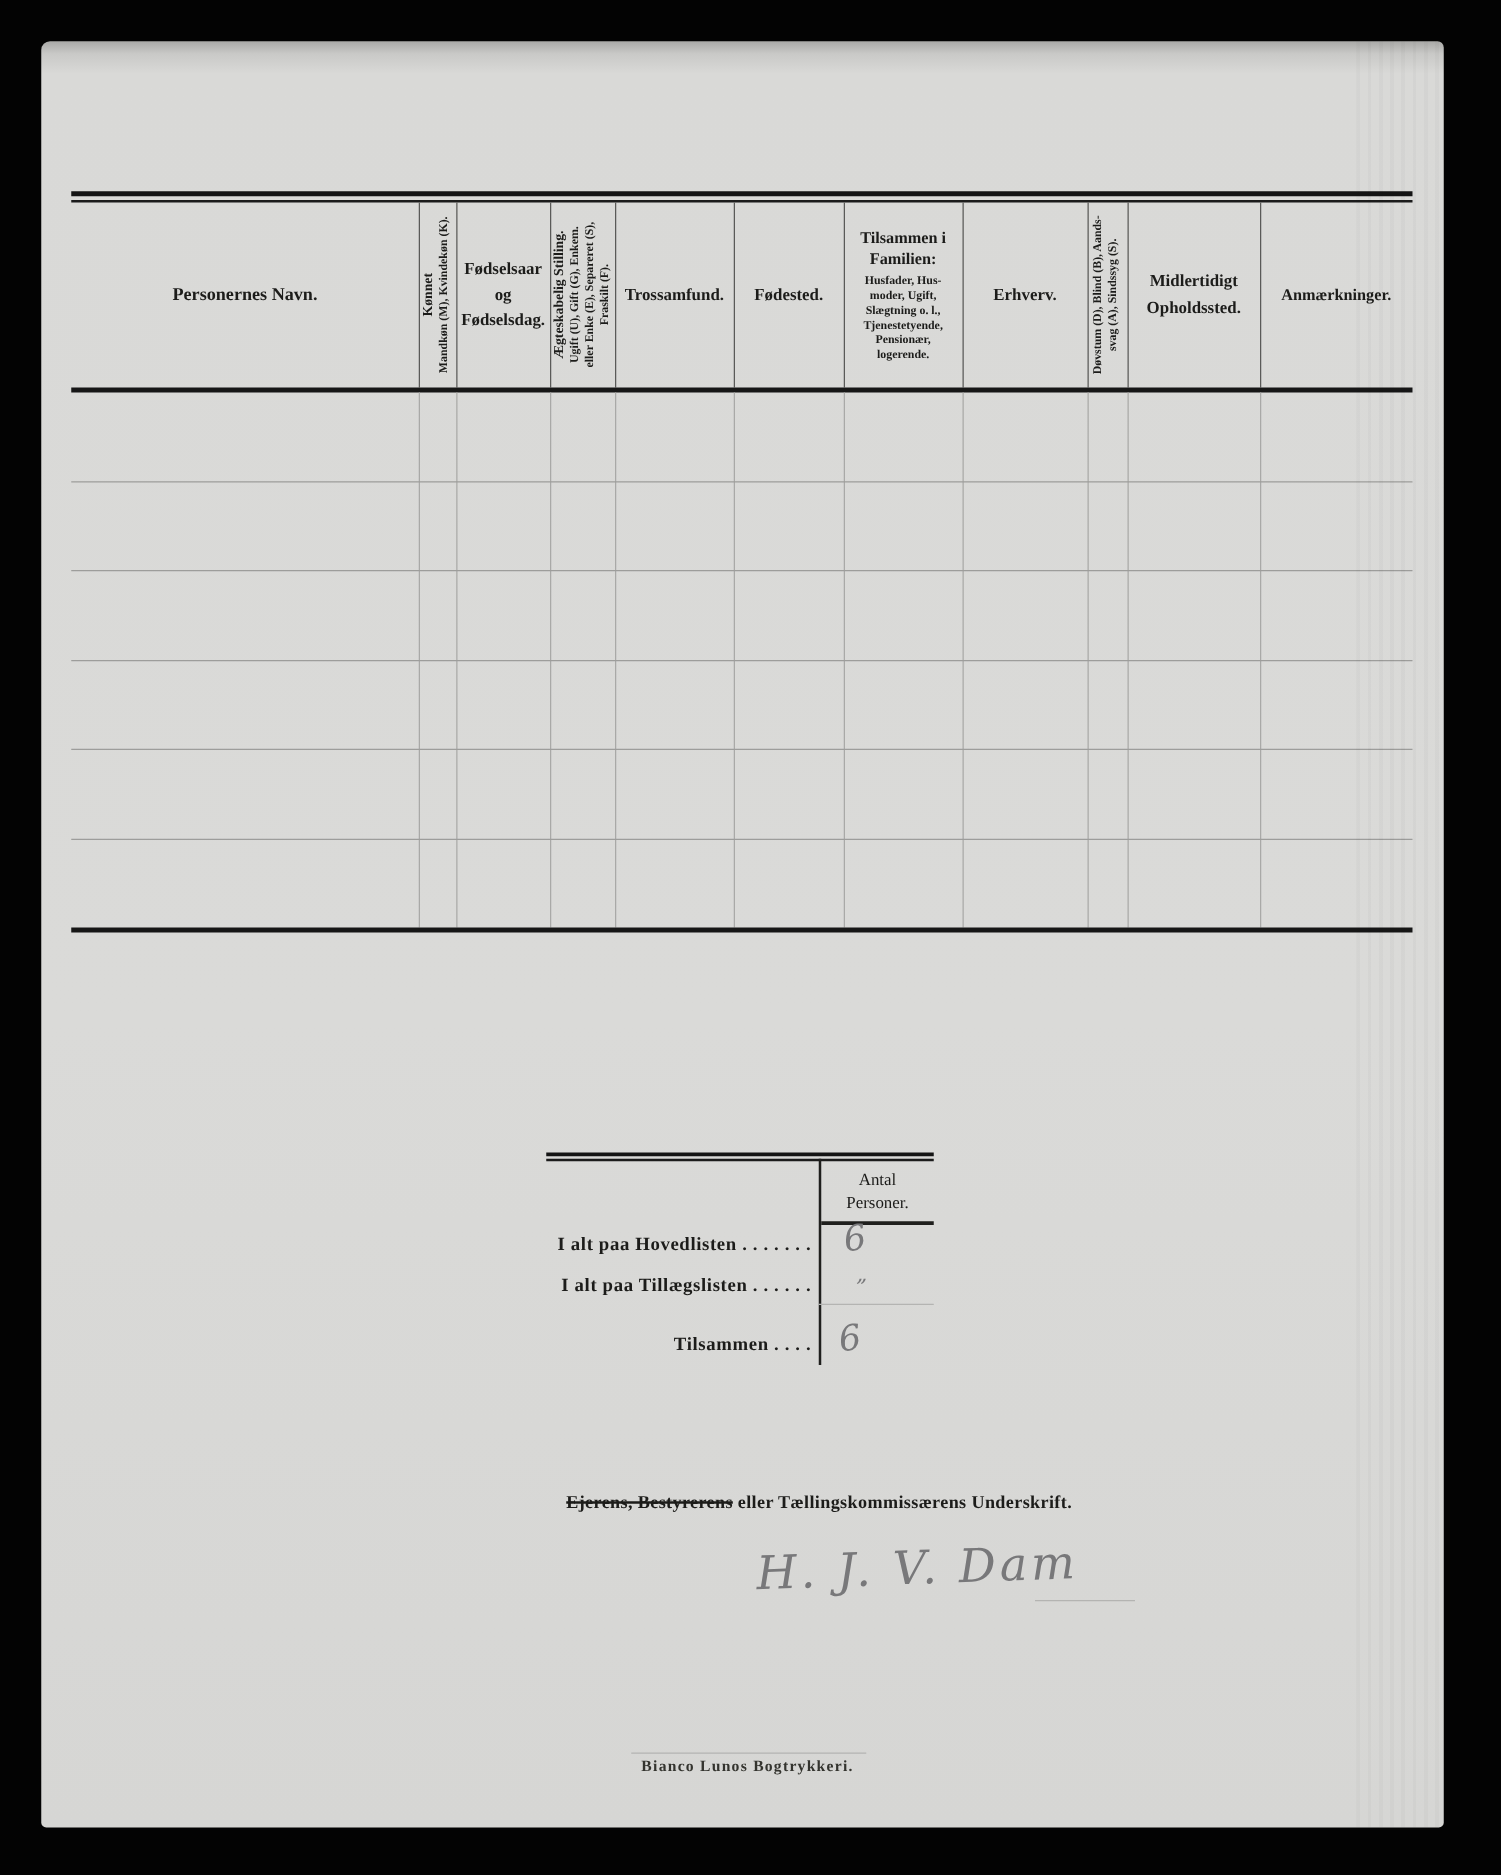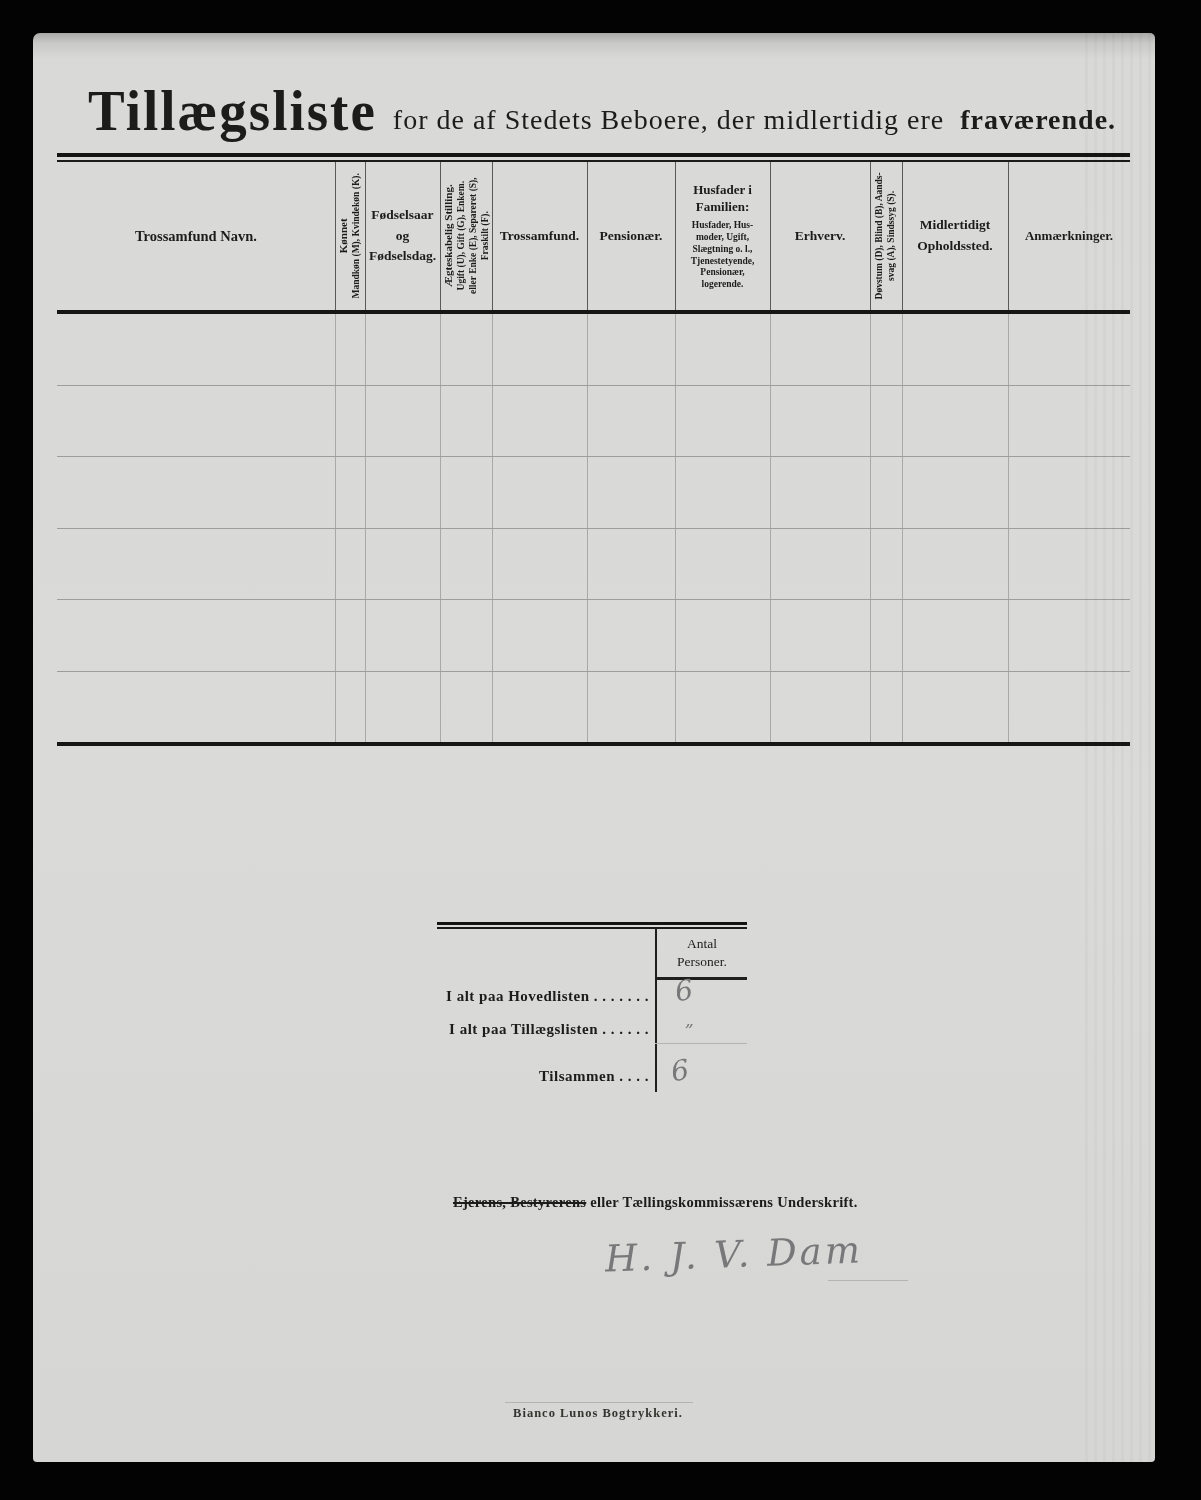--- a/index.html
+++ b/index.html
@@ -39,44 +39,39 @@
   .struck{text-decoration:line-through;text-decoration-thickness:2px;}
   .faint{background:#b4b4b2;height:1px;}
   .printer{font-size:12.5px;font-weight:bold;color:#34342f;text-align:center;letter-spacing:1px;}
 </style>
 </head>
 <body>
 
 <div class="stage">
   <div class="paper">
 
-    <div class="title-row">
-      <span class="title-big">Tillægsliste</span>
-      <span class="title-rest">for de af Stedets Beboere, der midlertidig ere</span>
-      <span class="title-em">fraværende.</span>
-    </div>
 
     <div class="abs" style="left:24px;top:120px;width:1073px;height:594px;">
 
       <div class="rule-a" style="width:1073px;"></div>
       <div class="rule-b" style="width:1073px;"></div>
 
       <div class="abs vline-h" style="left:278px;top:9px;height:148px;"></div>
       <div class="abs vline-h" style="left:308px;top:9px;height:148px;"></div>
       <div class="abs vline-h" style="left:383px;top:9px;height:148px;"></div>
       <div class="abs vline-h" style="left:435px;top:9px;height:148px;"></div>
       <div class="abs vline-h" style="left:530px;top:9px;height:148px;"></div>
       <div class="abs vline-h" style="left:618px;top:9px;height:148px;"></div>
       <div class="abs vline-h" style="left:713px;top:9px;height:148px;"></div>
       <div class="abs vline-h" style="left:813px;top:9px;height:148px;"></div>
       <div class="abs vline-h" style="left:845px;top:9px;height:148px;"></div>
       <div class="abs vline-h" style="left:951px;top:9px;height:148px;"></div>
 
       <div class="hcell" style="left:0;width:278px;">
-        <div class="hmain" style="font-size:14.5px;">Trossamfund Navn.</div>
+        <div class="hmain" style="font-size:14.5px;">Personernes Navn.</div>
       </div>
 
       <div class="hcell" style="left:278px;width:30px;">
         <div class="rot">
           <div class="r1">Kønnet</div>
           <div class="r2">Mandkøn (M), Kvindekøn (K).</div>
         </div>
       </div>
 
       <div class="hcell" style="left:308px;width:75px;">
@@ -94,27 +89,27 @@
           <div class="r2">eller Enke (E), Separeret (S),</div>
           <div class="r2">Fraskilt (F).</div>
         </div>
       </div>
 
       <div class="hcell" style="left:435px;width:95px;">
         <div class="hmain">Trossamfund.</div>
       </div>
 
       <div class="hcell" style="left:530px;width:88px;">
-        <div class="hmain">Pensionær.</div>
+        <div class="hmain">Fødested.</div>
       </div>
 
       <div class="hcell" style="left:618px;width:95px;">
         <div>
           <div class="hmain" style="font-size:13px;line-height:1.35;margin-bottom:4px;">
-            <div>Husfader i</div>
+            <div>Tilsammen i</div>
             <div>Familien:</div>
           </div>
           <div class="hsub">
             <div>Husfader, Hus-</div>
             <div>moder, Ugift,</div>
             <div>Slægtning o. l.,</div>
             <div>Tjenestetyende,</div>
             <div>Pensionær,</div>
             <div>logerende.</div>
           </div>

